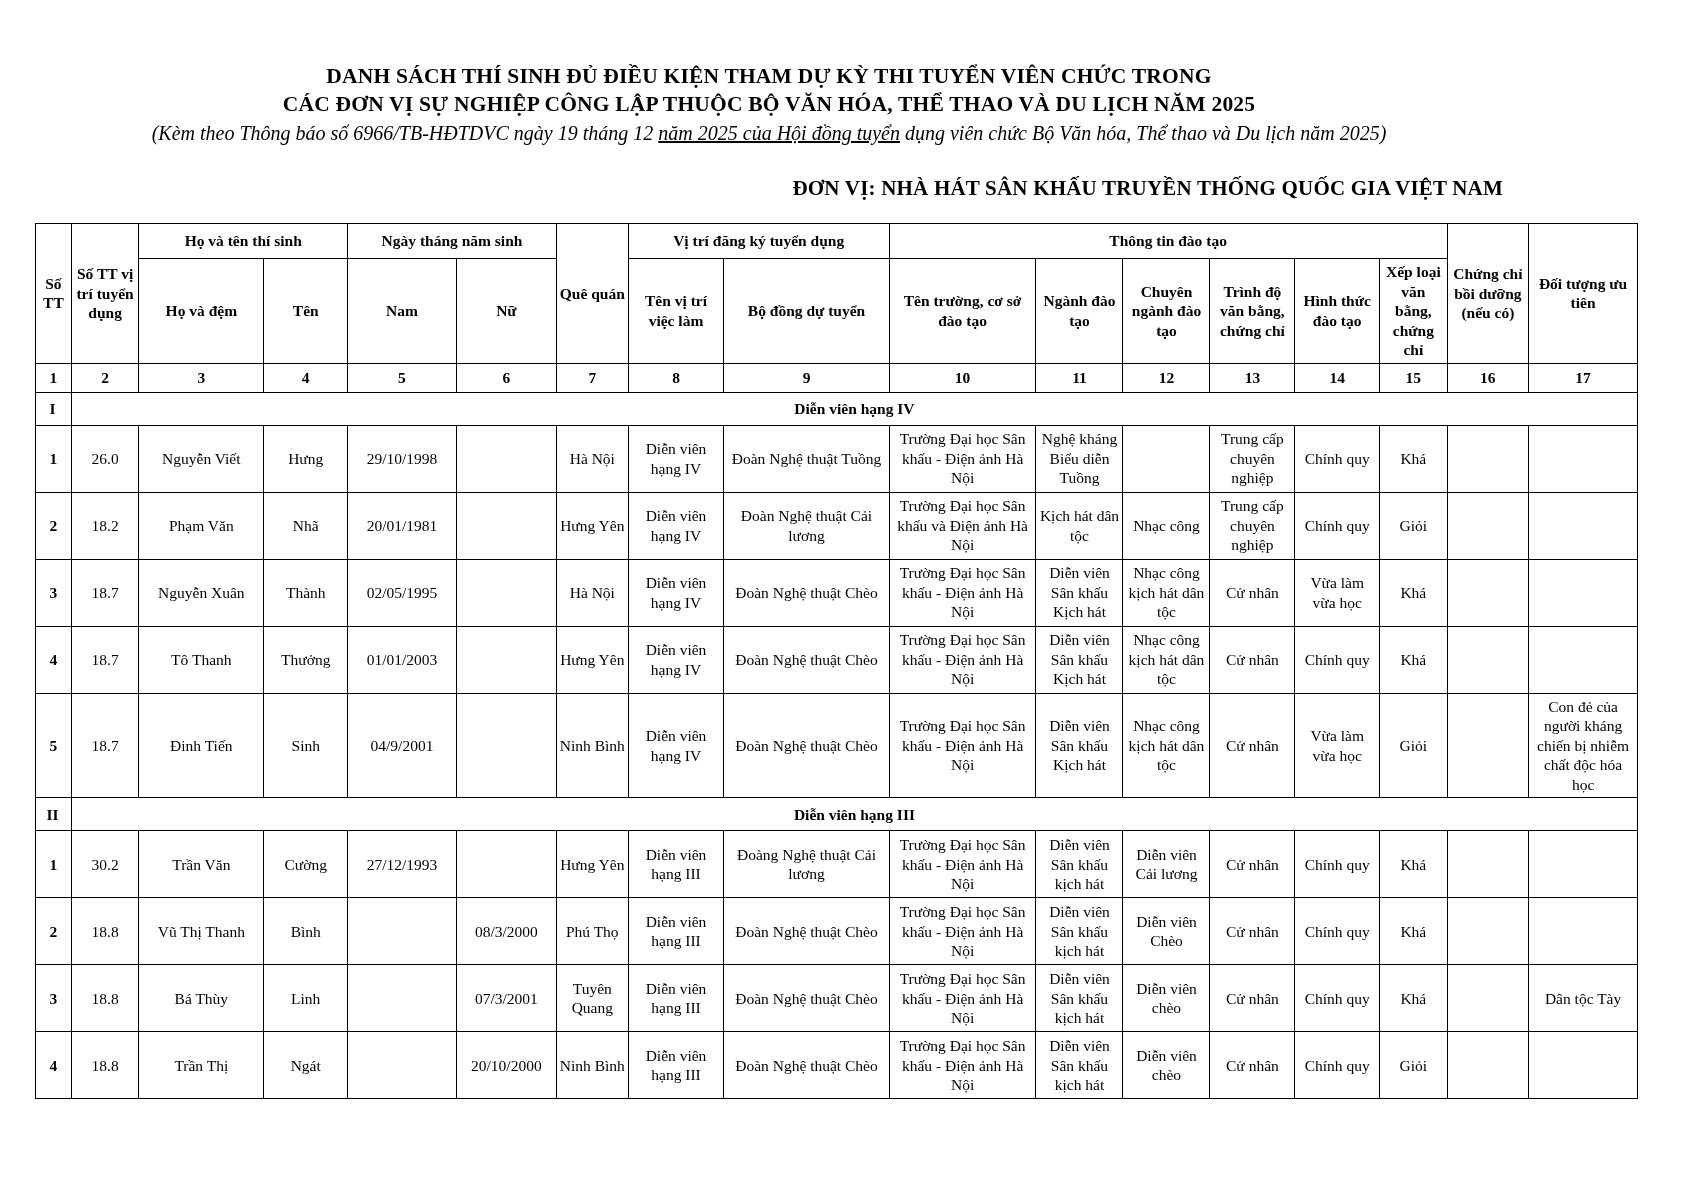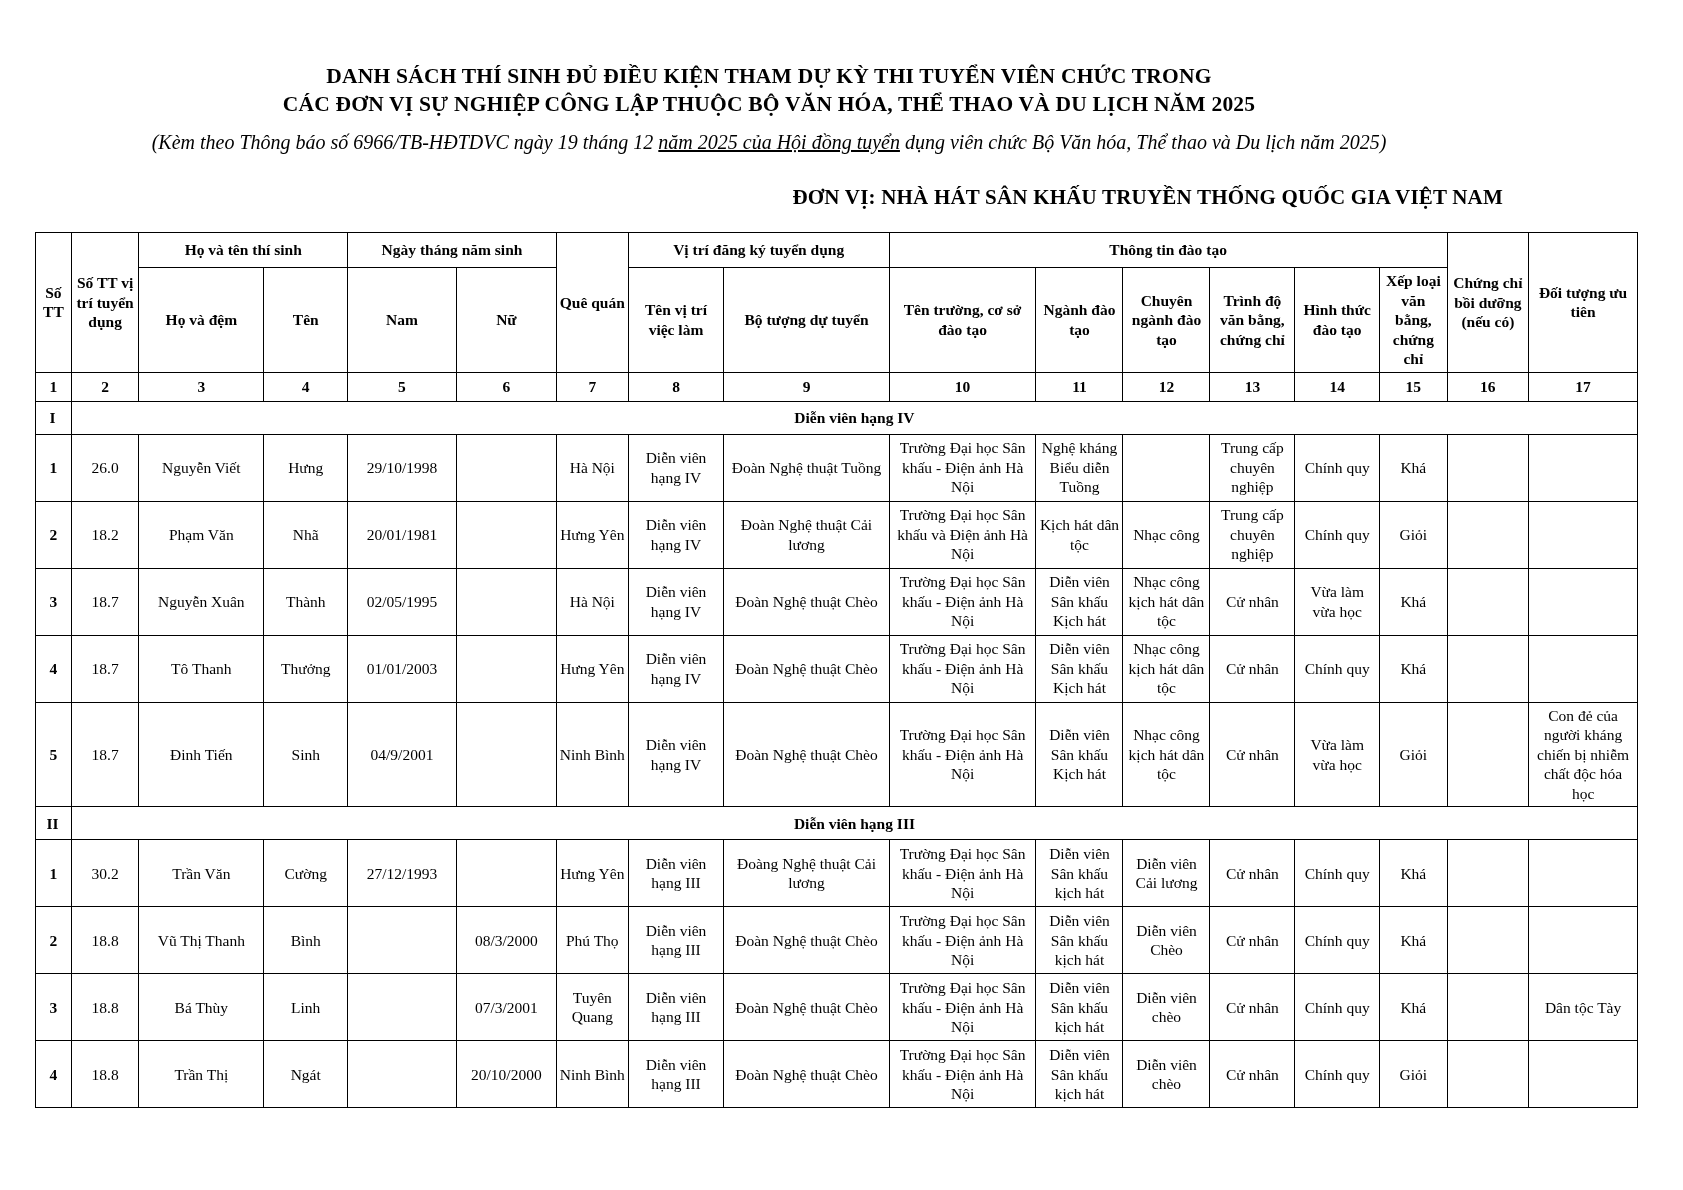--- a/index.html
+++ b/index.html
@@ -24,21 +24,21 @@
     line-height: 1.32;
   }
   .title-line {
     font-size: 21.5px;
     font-weight: bold;
     letter-spacing: 0.2px;
   }
   .subtitle-line {
     font-size: 20px;
     font-style: italic;
-    margin-top: 10px;
+    margin-top: 1px;
   }
   .subtitle-line .u {
     text-decoration: underline;
   }
   .unit-line {
     text-align: right;
     font-size: 21px;
     font-weight: bold;
     margin-top: 30px;
     margin-bottom: 22px;
@@ -137,21 +137,21 @@
         <th colspan="6">Thông tin đào tạo</th>
         <th rowspan="2">Chứng chỉ bồi dưỡng (nếu có)</th>
         <th rowspan="2">Đối tượng ưu tiên</th>
       </tr>
       <tr>
         <th>Họ và đệm</th>
         <th>Tên</th>
         <th>Nam</th>
         <th>Nữ</th>
         <th>Tên vị trí việc làm</th>
-        <th>Bộ tượng dự tuyển</th>
+        <th>Bộ đồng dự tuyển</th>
         <th>Tên trường, cơ sở đào tạo</th>
         <th>Ngành đào tạo</th>
         <th>Chuyên ngành đào tạo</th>
         <th>Trình độ văn bằng, chứng chỉ</th>
         <th>Hình thức đào tạo</th>
         <th>Xếp loại văn bằng, chứng chỉ</th>
       </tr>
       <tr class="colnum">
         <td>1</td>
         <td>2</td>

